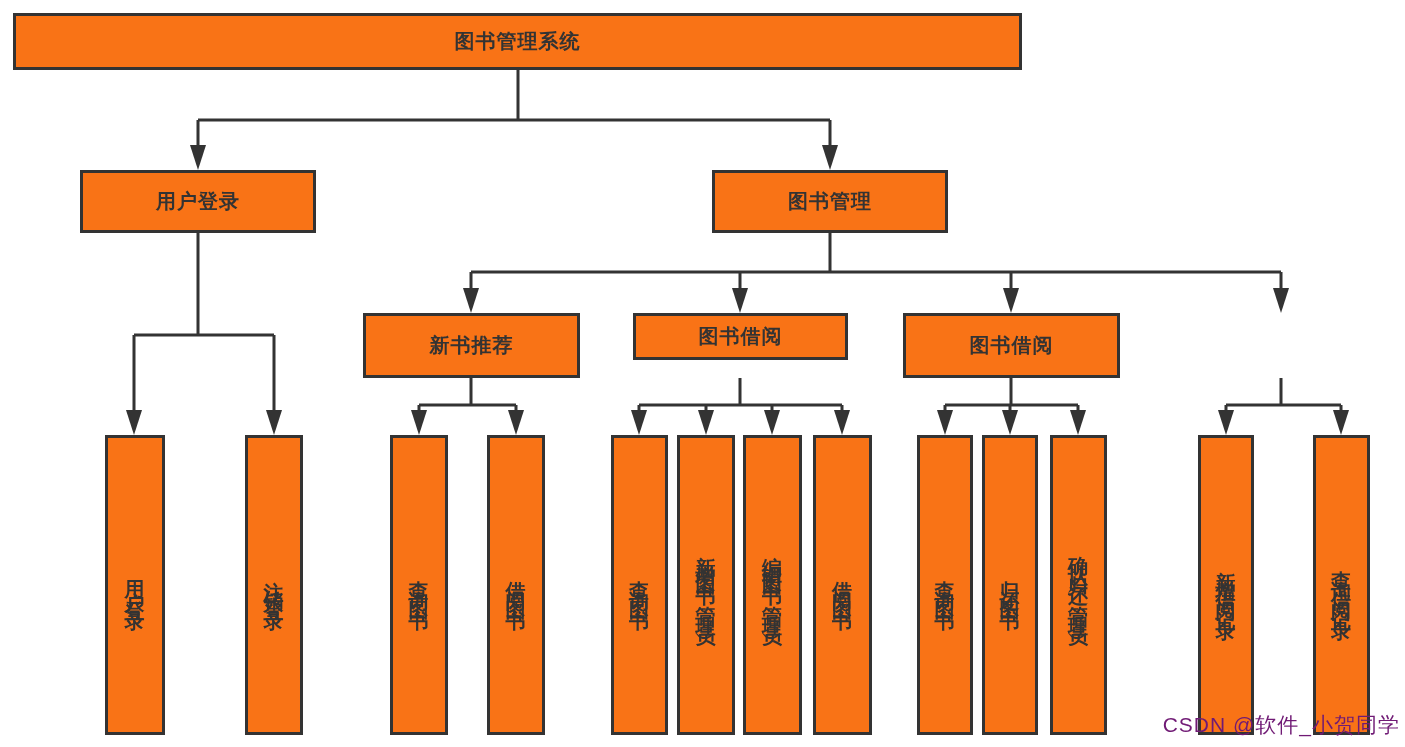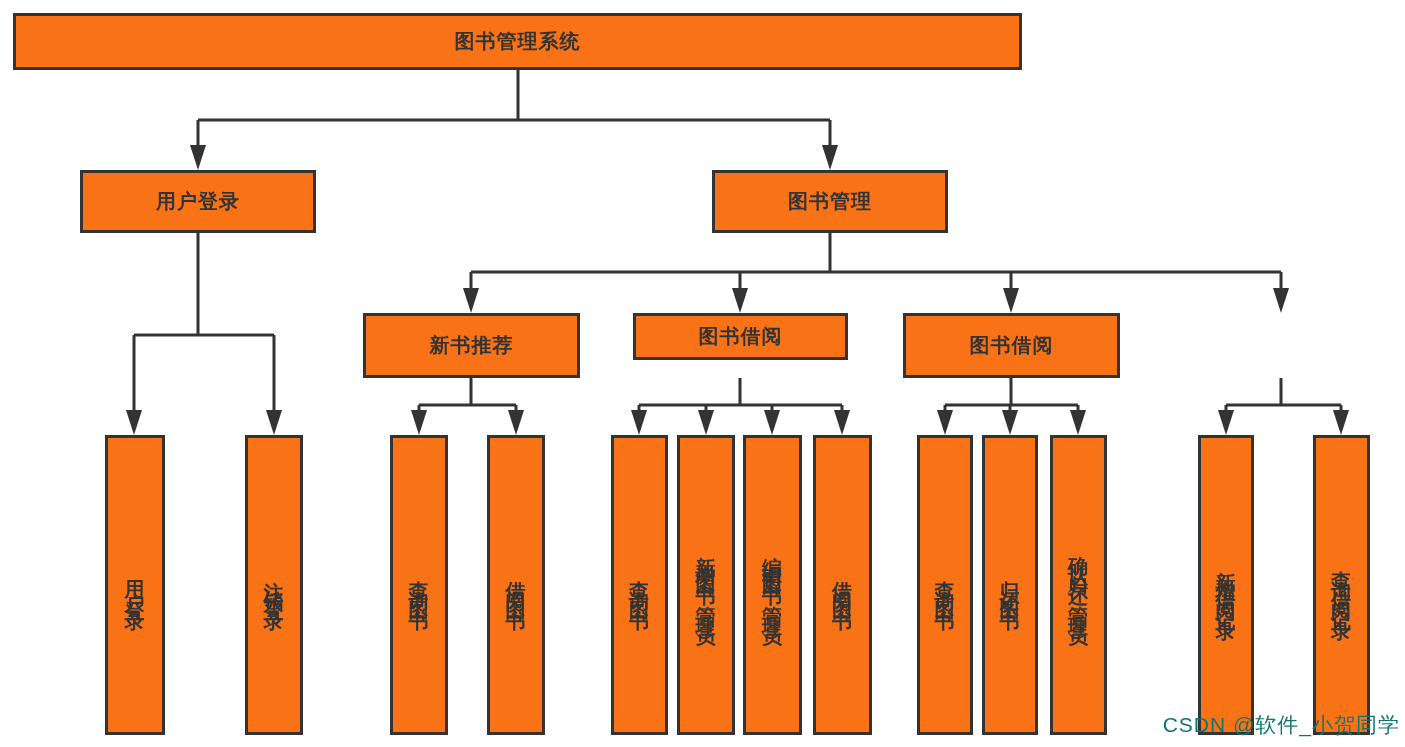--- a/index.html
+++ b/index.html
@@ -36,21 +36,21 @@
     text-orientation:mixed;
     font-size:20px;
     letter-spacing:10px;
     white-space:normal;
     line-height:1;
   }
   .watermark{
     position:absolute;
     right:5px;
     bottom:8px;
-    color:#0f766e;
+    color:#701a75;
     font-size:21px;
     letter-spacing:1px;
     white-space:nowrap;
     text-align:right;
   }
 </style>
 </head>
 <body>
 
 <div class="canvas">

